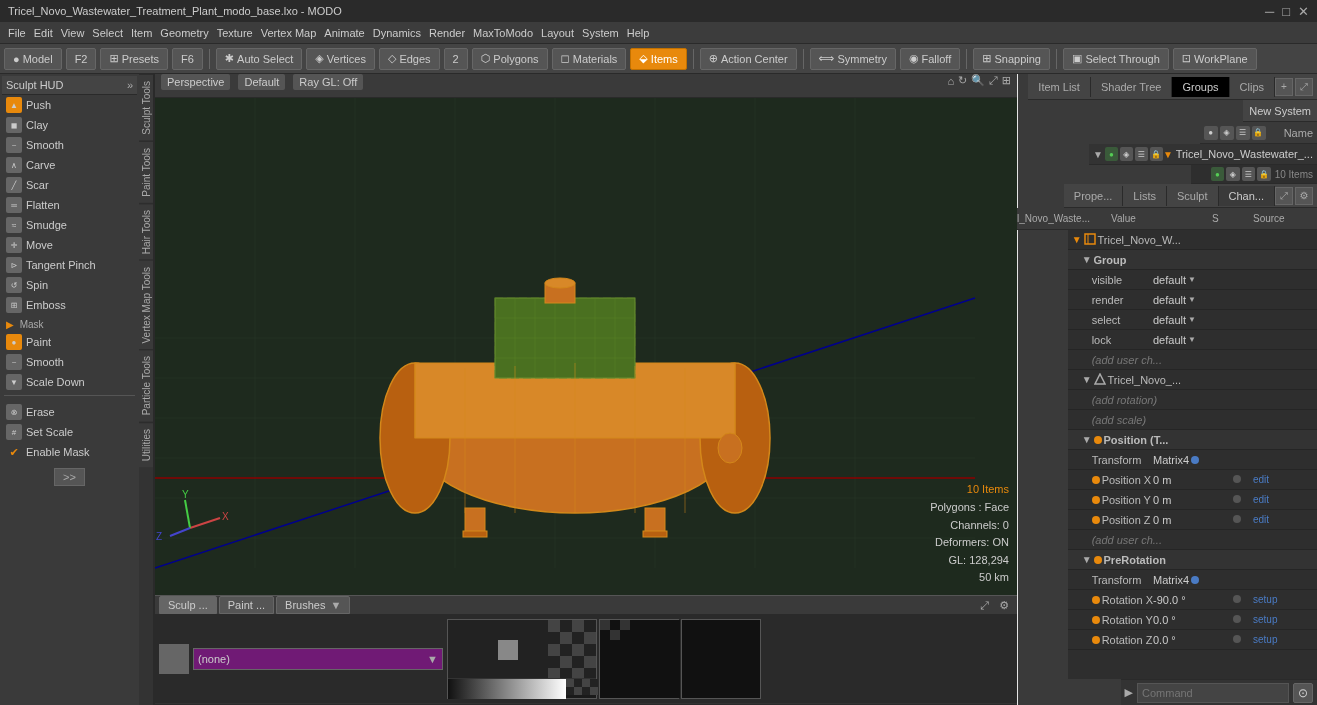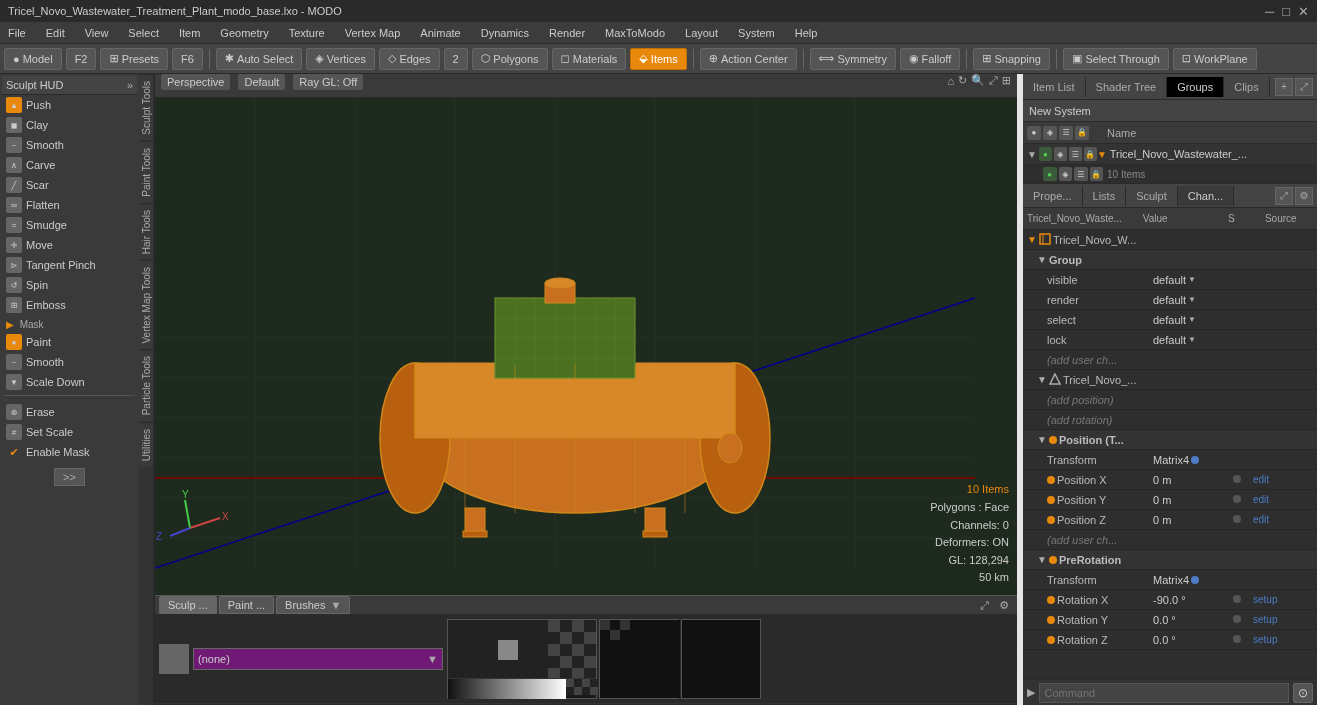--- a/index.html
+++ b/index.html
@@ -34,21 +34,20 @@
       color: #aaa;
     }
 
     
     #menu-bar {
       background: #3c3c3c;
       height: 22px;
       display: flex;
       align-items: center;
       padding: 0 4px;
-      gap: 12px;
       border-bottom: 1px solid #2a2a2a;
     }
     .menu-item {
       color: #ccc;
       cursor: pointer;
       padding: 2px 4px;
       font-size: 11px;
     }
 
     
@@ -272,23 +271,24 @@
     .texture-thumb-bottom {
       height: 20px;
       background: #1a1a1a;
       border-top: 1px solid #333;
     }
 
     
     #right-panel {
       width: 300px;
       background: #3a3a3a;
-      border-left: 6px solid #e5e5e5;
+      border-left: 1px solid #e5e5e5;
       display: flex;
       flex-direction: column;
+      align-items: flex-end;
     }
 
     #right-panel-tabs {
       height: 26px;
       background: #444;
       display: flex;
       align-items: center;
       border-bottom: 1px solid #2a2a2a;
     }
     .rp-tab {
@@ -1052,28 +1052,28 @@
       <div class="props-row indent1">
         <span style="color:#aaa; font-size:10px; margin-right:2px;">▼</span>
         <span style="margin-right:2px;">
           <svg width="12" height="12">
             <polygon points="6,1 11,11 1,11" fill="none" stroke="#aaa" stroke-width="1.5"></polygon>
           </svg>
         </span>
         <span class="props-name">Tricel_Novo_...</span>
       </div>
 
-      <div class="props-row indent2" style="color:#777;">
-        <span class="props-name" style="color:#777; font-style:italic;">(add position)</span>
-      </div>
 
       <div class="props-row indent2" style="color:#777;">
         <span class="props-name" style="color:#777; font-style:italic;">(add rotation)</span>
       </div>
 
+      <div class="props-row indent2" style="color:#777;">
+        <span class="props-name" style="color:#777; font-style:italic;">(add scale)</span>
+      </div>
 
       <div class="props-row indent1 section">
         <span style="color:#aaa; font-size:10px; margin-right:2px;">▼</span>
         <span class="orange-circle"></span>
         <span class="props-name">Position (T...</span>
       </div>
 
       <div class="props-row indent2">
         <span class="props-name">Transform</span>
         <div class="props-value">

